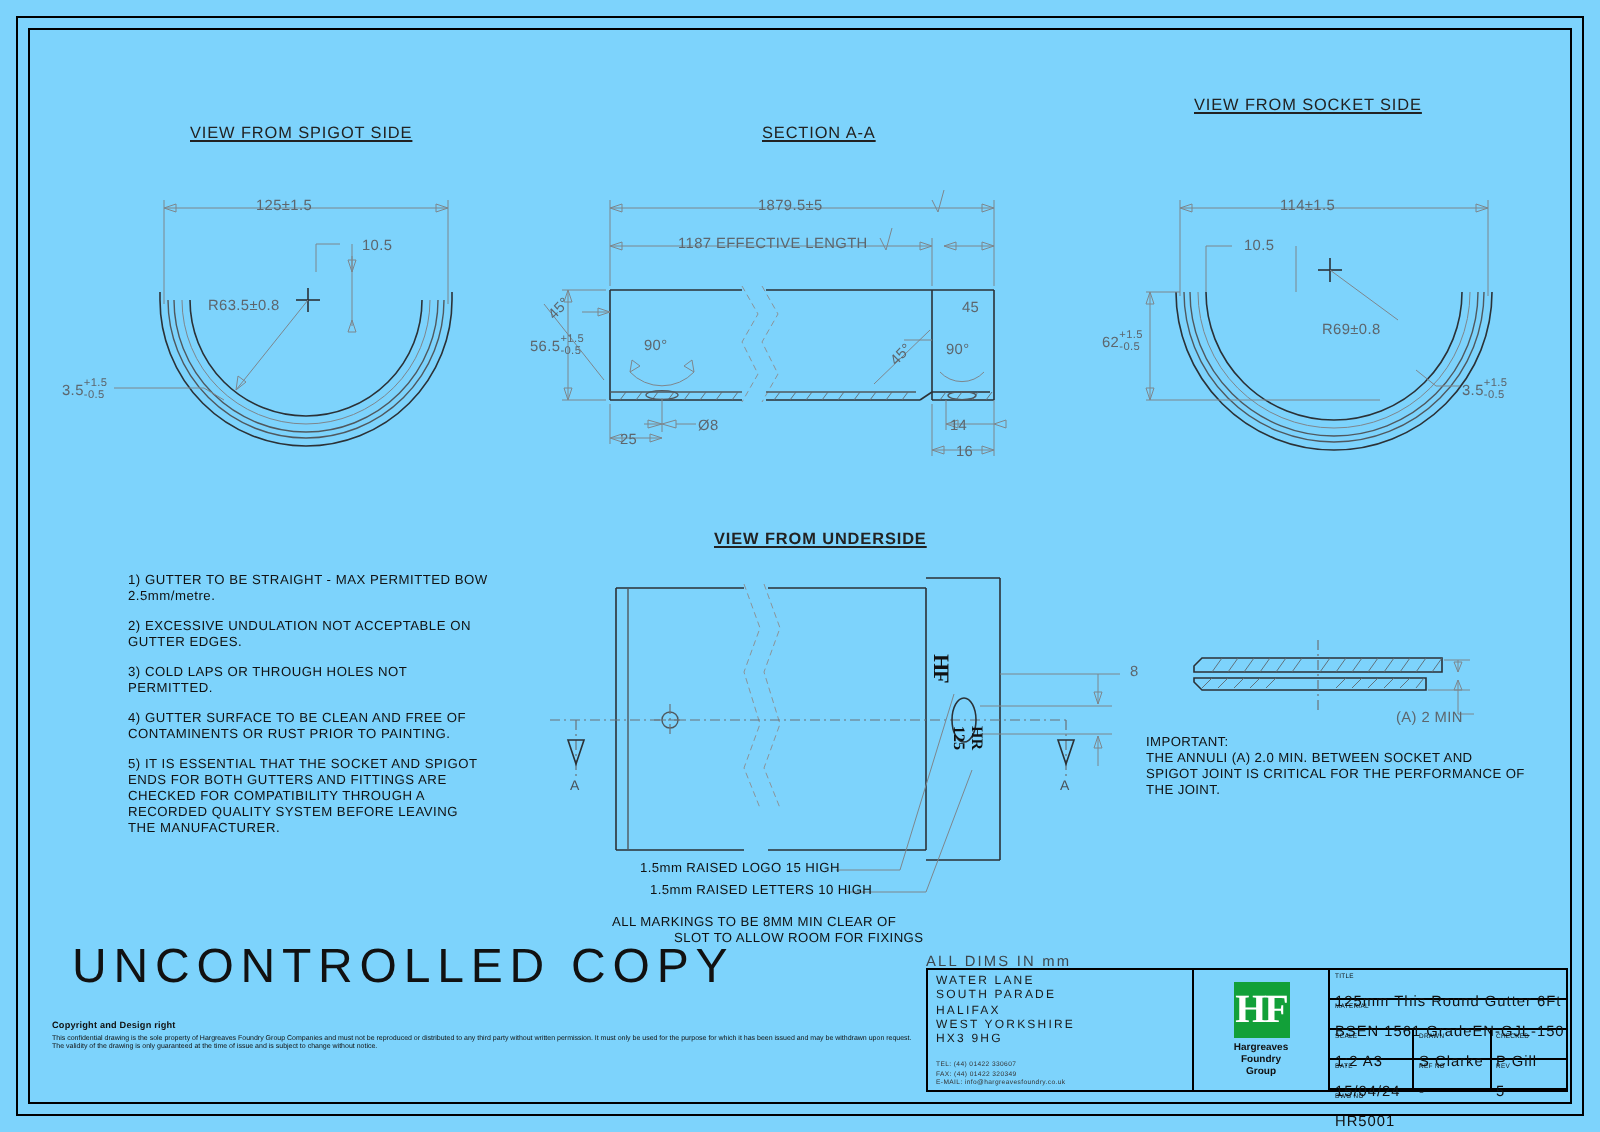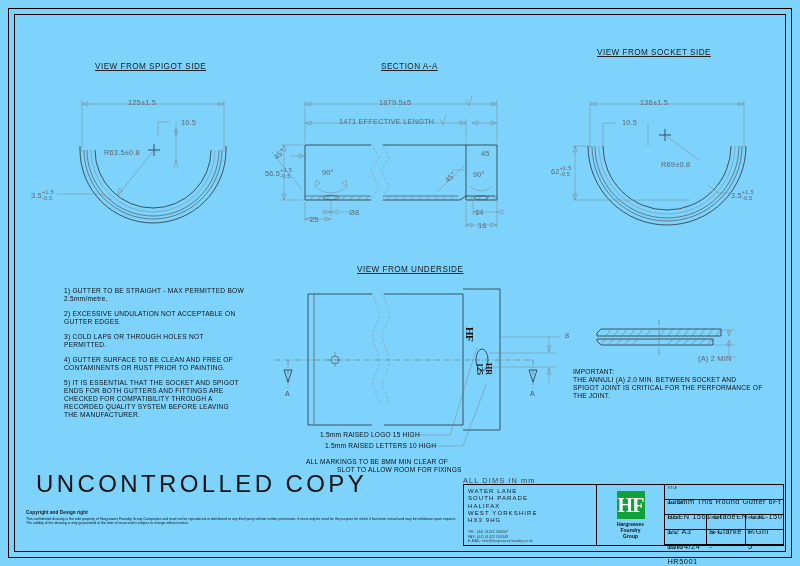--- a/index.html
+++ b/index.html
@@ -226,21 +226,21 @@
     <line class="ln-t" x1="466" y1="225" x2="497" y2="225"></line>
     <path class="ln-t" d="M466,225 l6,-2 l0,4 z" fill="#7d868c"></path>
     <path class="ln-t" d="M497,225 l-6,-2 l0,4 z" fill="#7d868c"></path>
     <line class="ln-t" x1="466" y1="202" x2="466" y2="228"></line>
 
     <path class="ln-t" d="M466,100 l3,6 l3,-11"></path>
     <path class="ln-t" d="M440,119 l3,6 l3,-11"></path>
   </svg>
 
   <div class="dimtxt" style="left:379px;top:98px;">1879.5±5</div>
-  <div class="dimtxt" style="left:339px;top:117px;">1471 EFFECTIVE LENGTH</div>
+  <div class="dimtxt" style="left:339px;top:117px;">1187 EFFECTIVE LENGTH</div>
   <div class="dimtxt" style="left:481px;top:117px;margin-top:32px;">45</div>
   <div class="dimtxt" style="left:249px;top:168px;margin-left:16px;">
     <span>56.5</span><span class="tol"><i>+1.5</i><i>-0.5</i></span>
   </div>
   <div class="dimtxt" style="left:272px;top:155px;transform:rotate(-45deg);transform-origin:left top;">45°</div>
   <div class="dimtxt" style="left:322px;top:168px;">90°</div>
   <div class="dimtxt" style="left:443px;top:178px;transform:rotate(-45deg);transform-origin:left top;">45°</div>
   <div class="dimtxt" style="left:473px;top:170px;">90°</div>
   <div class="dimtxt" style="left:349px;top:208px;">Ø8</div>
   <div class="dimtxt" style="left:310px;top:215px;">25</div>
@@ -274,39 +274,39 @@
     <line class="ln-t" x1="575" y1="146" x2="575" y2="200"></line>
     <path class="ln-t" d="M575,146 l-2,6 l4,0 z" fill="#7d868c"></path>
     <path class="ln-t" d="M575,200 l-2,-6 l4,0 z" fill="#7d868c"></path>
     <line class="ln-t" x1="573" y1="146" x2="590" y2="146"></line>
     <line class="ln-t" x1="573" y1="200" x2="690" y2="200"></line>
 
     <line class="ln-t" x1="718" y1="193" x2="730" y2="193"></line>
     <line class="ln-t" x1="708" y1="185" x2="718" y2="193"></line>
   </svg>
 
-  <div class="dimtxt" style="left:640px;top:98px;">136±1.5</div>
+  <div class="dimtxt" style="left:640px;top:98px;">114±1.5</div>
   <div class="dimtxt" style="left:622px;top:118px;">10.5</div>
   <div class="dimtxt" style="left:661px;top:160px;">R69±0.8</div>
   <div class="dimtxt" style="left:551px;top:166px;">
     <span>62</span><span class="tol"><i>+1.5</i><i>-0.5</i></span>
   </div>
   <div class="dimtxt" style="left:731px;top:190px;">
     <span>3.5</span><span class="tol"><i>+1.5</i><i>-0.5</i></span>
   </div>
 
   <div class="notes">
     <p>1) GUTTER TO BE STRAIGHT - MAX PERMITTED BOW 2.5mm/metre.</p>
     <p>2) EXCESSIVE UNDULATION NOT ACCEPTABLE ON GUTTER EDGES.</p>
     <p>3) COLD LAPS OR THROUGH HOLES NOT PERMITTED.</p>
     <p>4) GUTTER SURFACE TO BE CLEAN AND FREE OF CONTAMINENTS OR RUST PRIOR TO PAINTING.</p>
     <p>5) IT IS ESSENTIAL THAT THE SOCKET AND SPIGOT ENDS FOR BOTH GUTTERS AND FITTINGS ARE CHECKED FOR COMPATIBILITY THROUGH A RECORDED QUALITY SYSTEM BEFORE LEAVING THE MANUFACTURER.</p>
   </div>
 
-  <div class="vtitle" style="left:357px;top:265px;">VIEW FROM UNDERSIDE</div>
+  <div class="vtitle" style="left:357px;top:265px;font-weight:bold;">VIEW FROM UNDERSIDE</div>
 
   <svg width="800" height="566">
 
     <line class="ln-d" x1="308" y1="294" x2="372" y2="294"></line>
     <line class="ln-d" x1="308" y1="294" x2="308" y2="425"></line>
     <line class="ln-d" x1="308" y1="425" x2="372" y2="425"></line>
     <line class="ln" x1="314" y1="294" x2="314" y2="425"></line>
 
     <path class="ln-thin-dash" d="M372,292 l8,22 l-8,22 l8,26 l-8,22 l8,20"></path>
     <path class="ln-thin-dash" d="M382,292 l8,22 l-8,22 l8,26 l-8,22 l8,20"></path>

